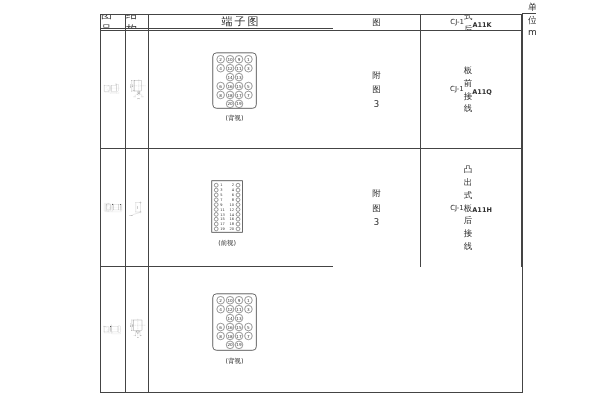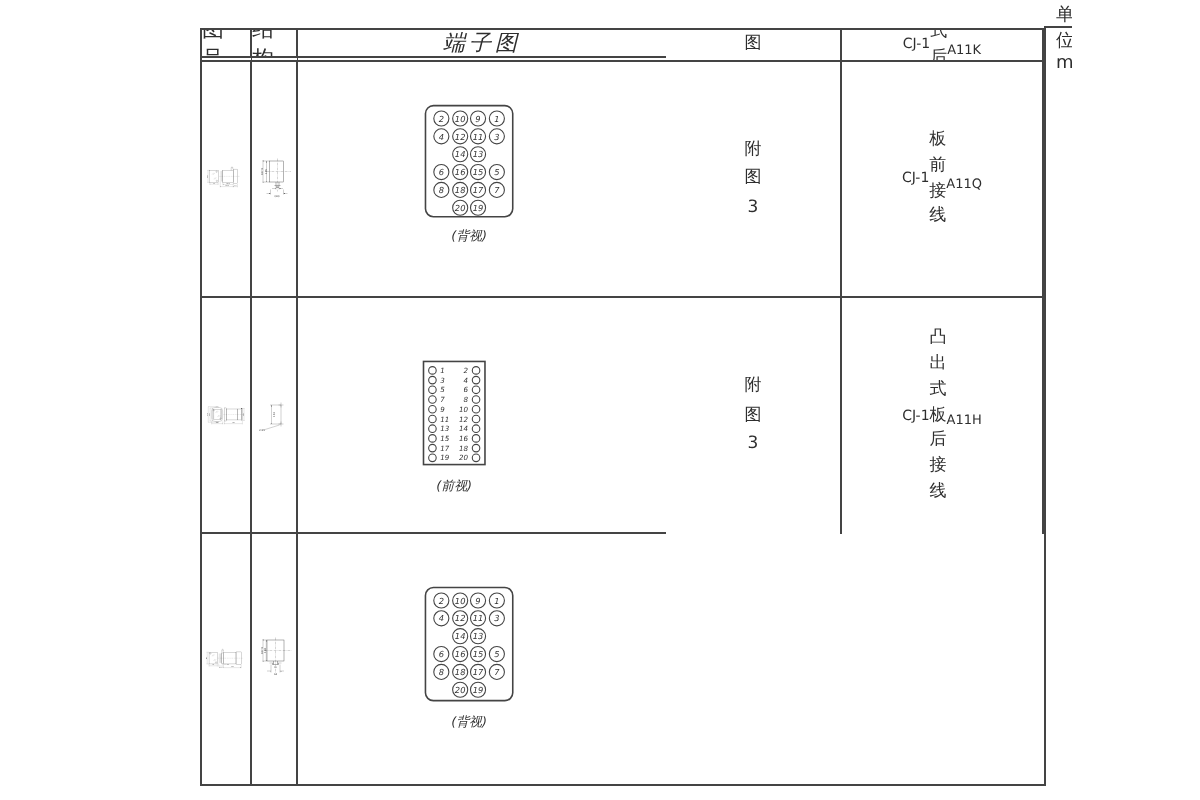--- a/index.html
+++ b/index.html
@@ -5,30 +5,30 @@
   html,body{margin:0;padding:0;background:#fff;}
   .page{position:relative;width:536px;height:400px;background:#fff;overflow:hidden;
         font-family:"DejaVu Sans","Liberation Sans",sans-serif;color:#2e2e2e;}
   .unit{position:absolute;top:1px;left:528px;font-size:9px;letter-spacing:.5px;}
   .unit-line{position:absolute;top:13px;left:522px;width:78px;height:1px;background:#444;}
   .tbl{position:absolute;left:100px;top:14px;width:423px;height:379px;border:1px solid #444;
        box-sizing:border-box;display:grid;grid-template-columns:25px 23px 184px 88px auto;
        grid-template-rows:16px 118px 118px auto;}
   .cell{border-right:1px solid #444;border-bottom:1px solid #444;box-sizing:border-box;
         position:relative;overflow:hidden;}
-  .lc{border-right:none;font-style:italic;}
+  .lc{border-right:none;}
   .lr{border-bottom:none;}
   .hc{display:flex;align-items:center;justify-content:center;font-size:11px;
       letter-spacing:2px;border-bottom:3px double #444;}
   .hc.wide{letter-spacing:5px;}
   .vc{display:flex;flex-direction:row;align-items:center;justify-content:center;text-align:center;}
   .fig{font-size:8.5px;line-height:1.7;white-space:pre-line;}
   .model{font-size:7px;margin-bottom:1px;}
   .chars{font-size:8.5px;line-height:1.5;white-space:pre-line;}
-  .code{font-size:6.5px;margin-top:4px;}
+  .code{font-size:6.5px;margin-top:4px;font-weight:bold;}
   svg.diagram{display:block;width:100%;height:100%;}
   .diagram path,.diagram line,.diagram rect,.diagram circle,.diagram polyline{stroke:#444;fill:none;stroke-width:.8;}
   .diagram .dim{stroke-width:.5;}
   .diagram .cl{stroke-width:.45;stroke-dasharray:5 1.5 1 1.5;}
   .diagram text{fill:#333;stroke:none;font-size:5px;font-family:"DejaVu Sans",sans-serif;}
   .diagram .tg circle{stroke-width:.55;fill:#fff;}
   .diagram .tg text{font-size:4.2px;}
   .diagram .tgf text{font-size:3.6px;}
   .diagram .cap{font-size:6.5px;}
 </style>

